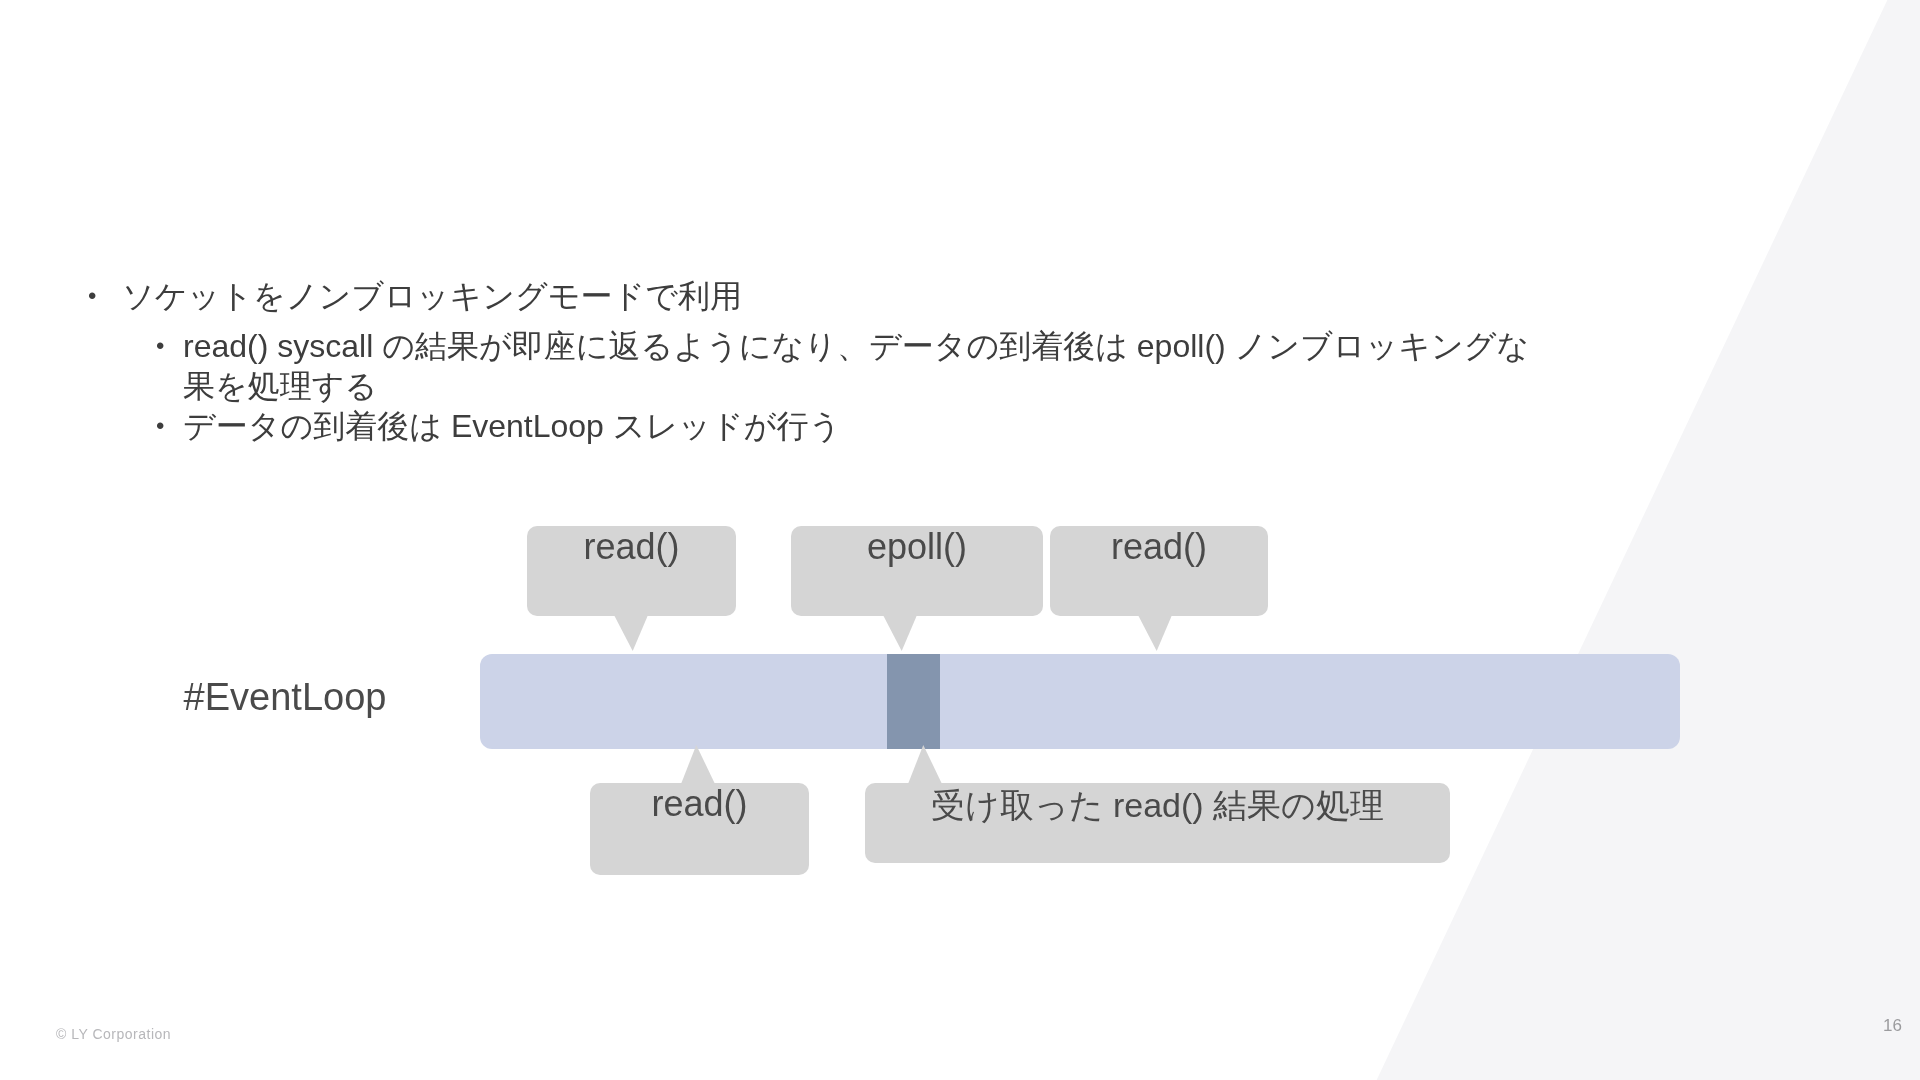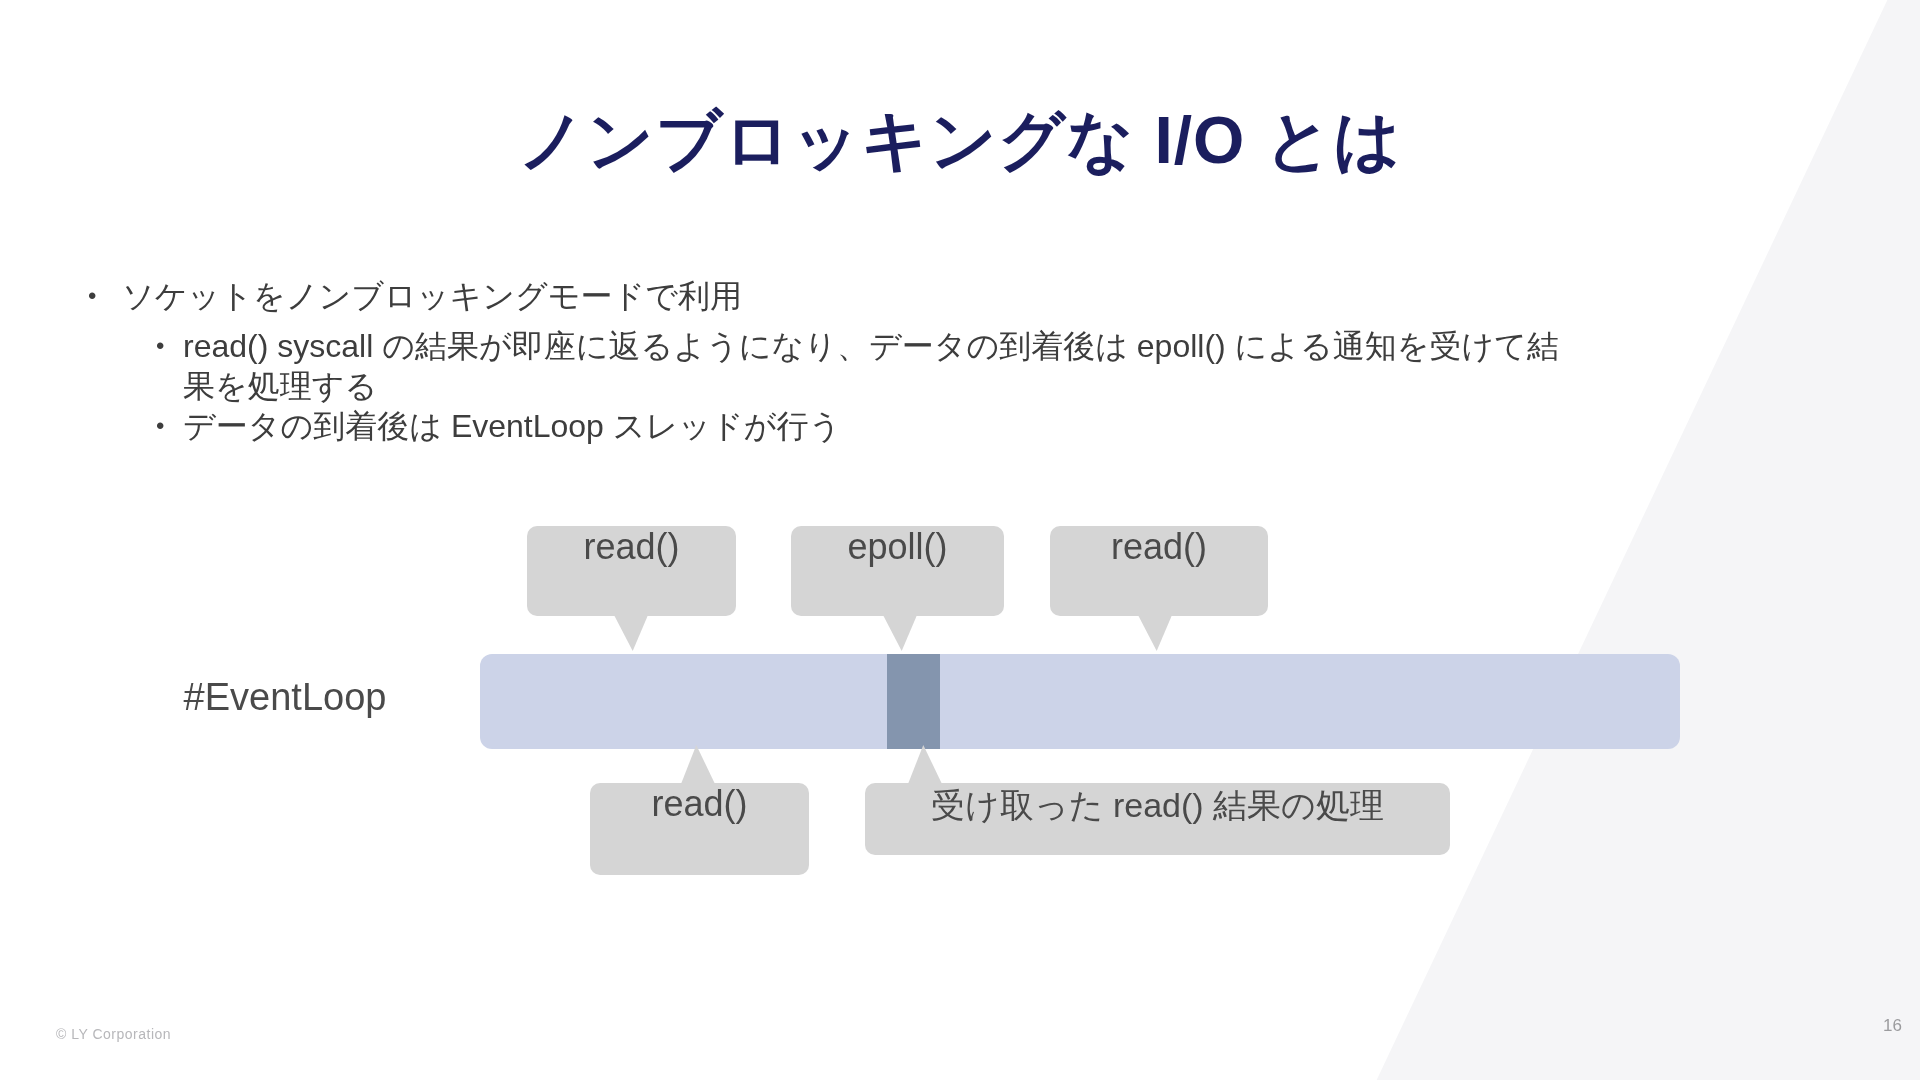--- a/index.html
+++ b/index.html
@@ -52,49 +52,48 @@
     position:absolute;display:flex;align-items:flex-start;justify-content:center;
     background:var(--callout-bg);border-radius:10px;color:var(--callout-text);
     font-size:36px;white-space:nowrap;
   }
   .tail{position:absolute;background:var(--callout-bg);}
   .tail-down{width:34px;height:36px;clip-path:polygon(0 0,100% 0,55% 100%);}
   .tail-up{width:34px;height:39px;clip-path:polygon(45% 0,100% 100%,0 100%);}
 
   .co-top1{left:527px;top:526px;width:209px;height:90px;}
   .co-top1-tail{left:614px;top:615px;}
-  .co-top2{left:791px;top:526px;width:213px;height:90px;}
+  .co-top2{left:791px;top:526px;width:252px;height:90px;}
   .co-top2-tail{left:883px;top:615px;}
   .co-top3{left:1050px;top:526px;width:218px;height:90px;}
   .co-top3-tail{left:1138px;top:615px;}
   .co-bot1{left:590px;top:783px;width:219px;height:92px;}
   .co-bot1-tail{left:681px;top:745px;}
-  .co-bot2{left:865px;top:783px;width:585px;height:72px;font-size:34px;}
+  .co-bot2{left:865px;top:783px;width:585px;height:80px;font-size:34px;}
   .co-bot2-tail{left:908px;top:745px;}
 
   .copyright{position:absolute;left:56px;top:1026px;font-size:14px;color:var(--muted);letter-spacing:0.5px;}
   .pagenum{position:absolute;left:1862px;top:1016px;width:40px;text-align:right;font-size:17px;color:var(--pagenum);}
 </style>
 </head>
 <body>
 
 <div class="slide">
 
   <div class="watermark"></div>
 
-  <div class="title">ノンブロッキングな I/O とは</div>
 
   <div>
     <div class="bullet-row row-l1">
       <span class="marker">•</span>
       <span>ソケットをノンブロッキングモードで利用</span>
     </div>
     <div class="bullet-row row-l2a">
       <span class="marker">•</span>
-      <span>read() syscall の結果が即座に返るようになり、データの到着後は epoll() による通知を受けて結</span>
+      <span>read() syscall の結果が即座に返るようになり、データの到着後は epoll() ノンブロッキングな</span>
     </div>
     <div class="bullet-row row-l2b">
       <span>果を処理する</span>
     </div>
     <div class="bullet-row row-l2c">
       <span class="marker">•</span>
       <span>データの到着後は EventLoop スレッドが行う</span>
     </div>
   </div>
 

